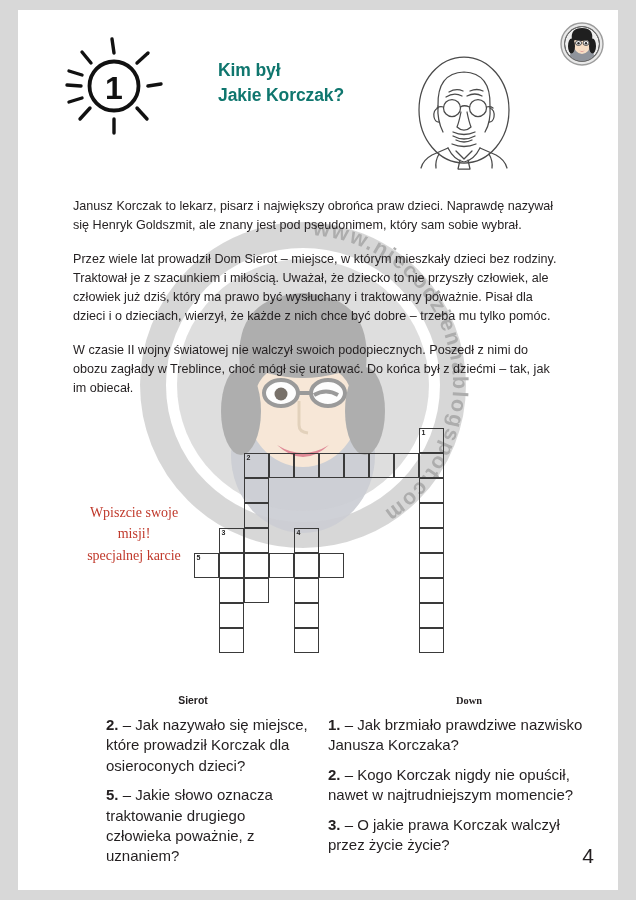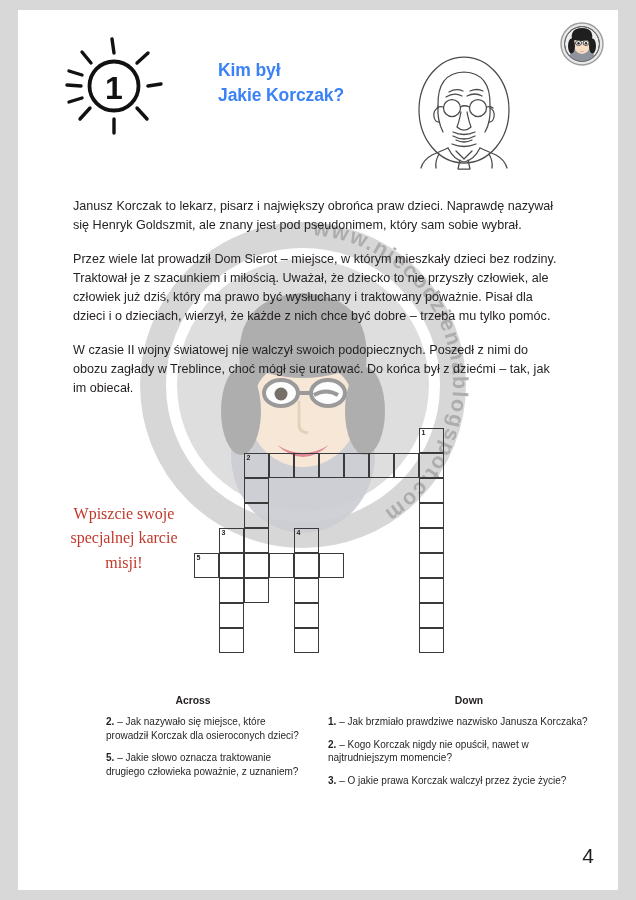--- a/index.html
+++ b/index.html
@@ -60,21 +60,21 @@
     width: 108px;
     height: 108px;
   }
   .header-title {
     position: absolute;
     left: 200px;
     top: 48px;
     width: 185px;
     font-size: 17.5px;
     font-weight: bold;
-    color: #3b82f6;
+    color: #0f766e;
     line-height: 1.42;
     letter-spacing: -0.1px;
   }
   .portrait {
     position: absolute;
     left: 390px;
     top: 40px;
     width: 112px;
     height: 120px;
   }
@@ -88,26 +88,26 @@
     font-size: 12.6px;
     line-height: 1.505;
     color: #231f20;
     z-index: 10;
   }
   .body-text p { margin: 15px; }
 
   
   .red-note {
     position: absolute;
-    left: 18px;
+    left: 28px;
     top: 492px;
     width: 176px;
     text-align: center;
     font-family: "Liberation Serif", serif;
-    font-size: 16px;
+    font-size: 14px;
     line-height: 1.52;
     color: #c0392b;
     z-index: 12;
   }
 
   
   .crossword {
     position: absolute;
     left: 176px;
     top: 418px;
@@ -145,23 +145,23 @@
   .clue-col.across { padding-left: 88px; padding-right: 10px; }
   .clue-col.down { padding-left: 10px; padding-right: 28px; }
   .clue-head {
     font-size: 10.4px;
     font-weight: bold;
     color: #231f20;
     text-align: center;
     margin-bottom: 9px;
   }
   .clue-col.across .clue-head { margin-left: -28px; }
-  .clue-col.down .clue-head { margin-left: 20px; }
+  .clue-col.down .clue-head { margin-left: 20px; font-family: Liberation Serif, serif; }
   .clue-item {
-    font-size: 10px;
+    font-size: 15px;
     line-height: 1.36;
     color: #231f20;
     margin-bottom: 9px;
   }
   .clue-item b { font-weight: bold; }
 
   
   .page-num {
     position: absolute;
     right: 24px;
@@ -295,22 +295,22 @@
   </div>
 
   <div class="body-text">
     <p>Janusz Korczak to lekarz, pisarz i największy obrońca praw dzieci. Naprawdę nazywał się Henryk Goldszmit, ale znany jest pod pseudonimem, który sam sobie wybrał.</p>
     <p>Przez wiele lat prowadził Dom Sierot – miejsce, w którym mieszkały dzieci bez rodziny. Traktował je z szacunkiem i miłością. Uważał, że dziecko to nie przyszły człowiek, ale człowiek już dziś, który ma prawo być wysłuchany i traktowany poważnie. Pisał dla dzieci i o dzieciach, wierzył, że każde z nich chce być dobre – trzeba mu tylko pomóc.</p>
     <p>W czasie II wojny światowej nie walczył swoich podopiecznych. Poszedł z nimi do obozu zagłady w Treblince, choć mógł się uratować. Do końca był z dziećmi – tak, jak im obiecał.</p>
   </div>
 
   <div class="red-note">
     <div>Wpiszcie swoje</div>
+    <div>misji!</div>
     <div>specjalnej karcie</div>
-    <div>misji!</div>
   </div>
 
   <div class="crossword" id="crossword-grid">
       <div class="cw-cell" style="left: 225px; top: 0px;">
         <span class="cw-num">1</span>
       </div>
       <div class="cw-cell" style="left: 50px; top: 25px;">
         <span class="cw-num">2</span>
       </div>
       <div class="cw-cell" style="left: 75px; top: 25px;"></div>
@@ -348,21 +348,21 @@
       <div class="cw-cell" style="left: 25px; top: 175px;"></div>
       <div class="cw-cell" style="left: 100px; top: 175px;"></div>
       <div class="cw-cell" style="left: 225px; top: 175px;"></div>
       <div class="cw-cell" style="left: 25px; top: 200px;"></div>
       <div class="cw-cell" style="left: 100px; top: 200px;"></div>
       <div class="cw-cell" style="left: 225px; top: 200px;"></div>
     </div>
 
   <div class="clues">
     <div class="clue-col across">
-      <div class="clue-head">Across</div>
+      <div class="clue-head">Sierot</div>
       <div class="clue-item">
         <b>2.</b>
         <span>– Jak nazywało się miejsce, które prowadził Korczak dla osieroconych dzieci?</span>
       </div>
       <div class="clue-item">
         <b>5.</b>
         <span>– Jakie słowo oznacza traktowanie drugiego człowieka poważnie, z uznaniem?</span>
       </div>
     </div>
     <div class="clue-col down">

